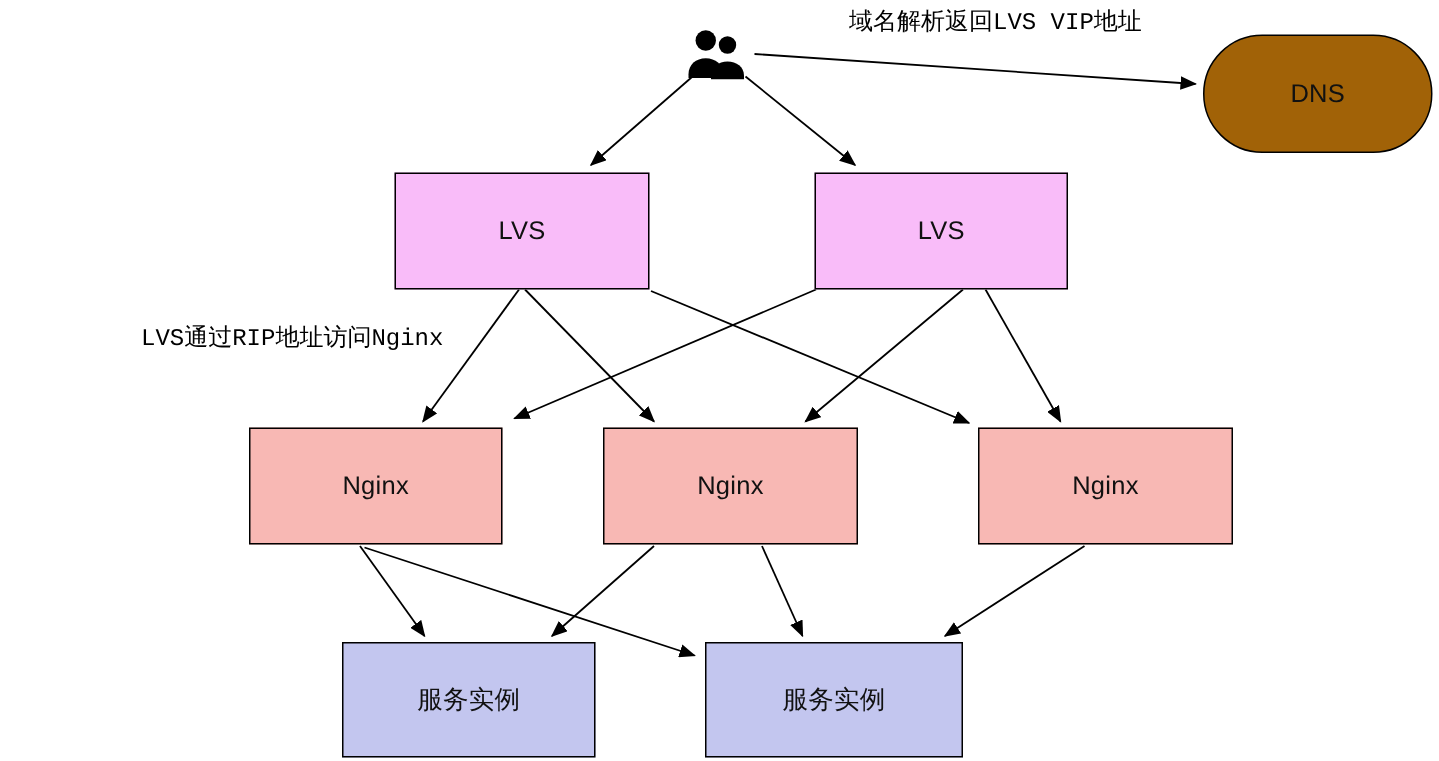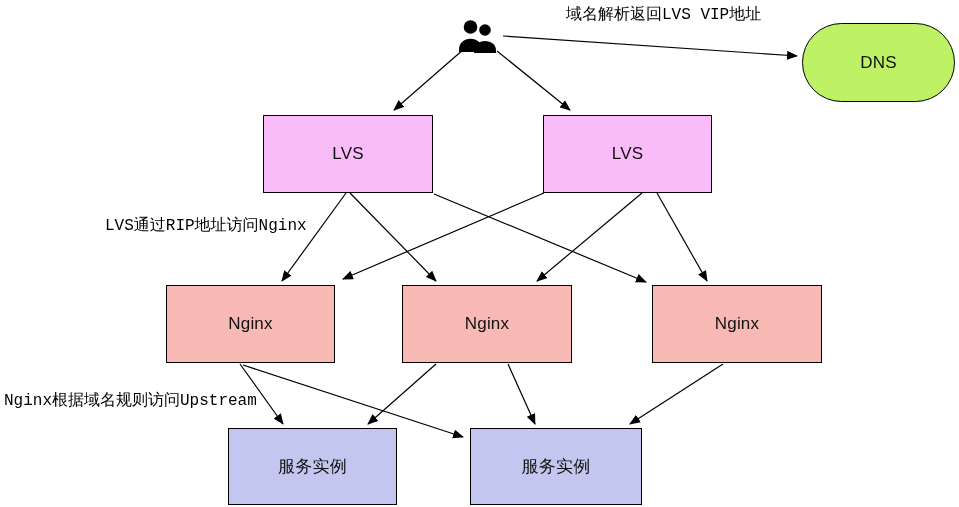--- a/index.html
+++ b/index.html
@@ -25,37 +25,37 @@
   .node {
     position: absolute;
     border: 1px solid #000000;
     display: flex;
     align-items: center;
     justify-content: center;
     font-size: 17px;
     letter-spacing: 0.2px;
     color: #111111;
   }
-  .node-dns      { left: 802px; top: 23px;  width: 153px; height: 79px; background: #bef264; border-radius: 40px; }
+  .node-dns      { left: 802px; top: 23px;  width: 153px; height: 79px; background: #a16207; border-radius: 40px; }
   .node-lvs1     { left: 263px; top: 115px; width: 170px; height: 78px; background: #f9bcf9; }
   .node-lvs2     { left: 543px; top: 115px; width: 169px; height: 78px; background: #f9bcf9; }
   .node-nginx1   { left: 166px; top: 285px; width: 169px; height: 78px; background: #f8b8b4; }
   .node-nginx2   { left: 402px; top: 285px; width: 170px; height: 78px; background: #f8b8b4; }
   .node-nginx3   { left: 652px; top: 285px; width: 170px; height: 78px; background: #f8b8b4; }
   .node-service1 { left: 228px; top: 428px; width: 169px; height: 77px; background: #c3c6ef; }
   .node-service2 { left: 470px; top: 428px; width: 172px; height: 77px; background: #c3c6ef; }
   .annotation {
     position: absolute;
     font-size: 16px;
     white-space: nowrap;
     color: #000000;
     font-family: Liberation Mono, monospace;
   }
   .annotation-dns      { left: 566px; top: 4px;   }
-  .annotation-lvs      { left: 105px;  top: 215px; text-align: right; }
+  .annotation-lvs      { left: 94px;  top: 215px; text-align: right; }
   .annotation-upstream { left: 4px;   top: 390px; }
   .users-icon-wrap {
     position: absolute;
     left: 458px; top: 20px;
     width: 40px; height: 33px;
   }
   .users-icon-wrap svg { display: block; width: 100%; height: 100%; }
   .users-icon-wrap path, .users-icon-wrap circle { fill: #000000; }
 </style>
 </head>
@@ -123,15 +123,14 @@
   </div>
 
   <div class="node node-service2">
     <span>服务实例</span>
   </div>
 
   <div class="annotation annotation-dns">域名解析返回LVS VIP地址</div>
 
   <div class="annotation annotation-lvs">LVS通过RIP地址访问Nginx</div>
 
-  <div class="annotation annotation-upstream">Nginx根据域名规则访问Upstream</div>
 
 </div>
 
 </body></html>

